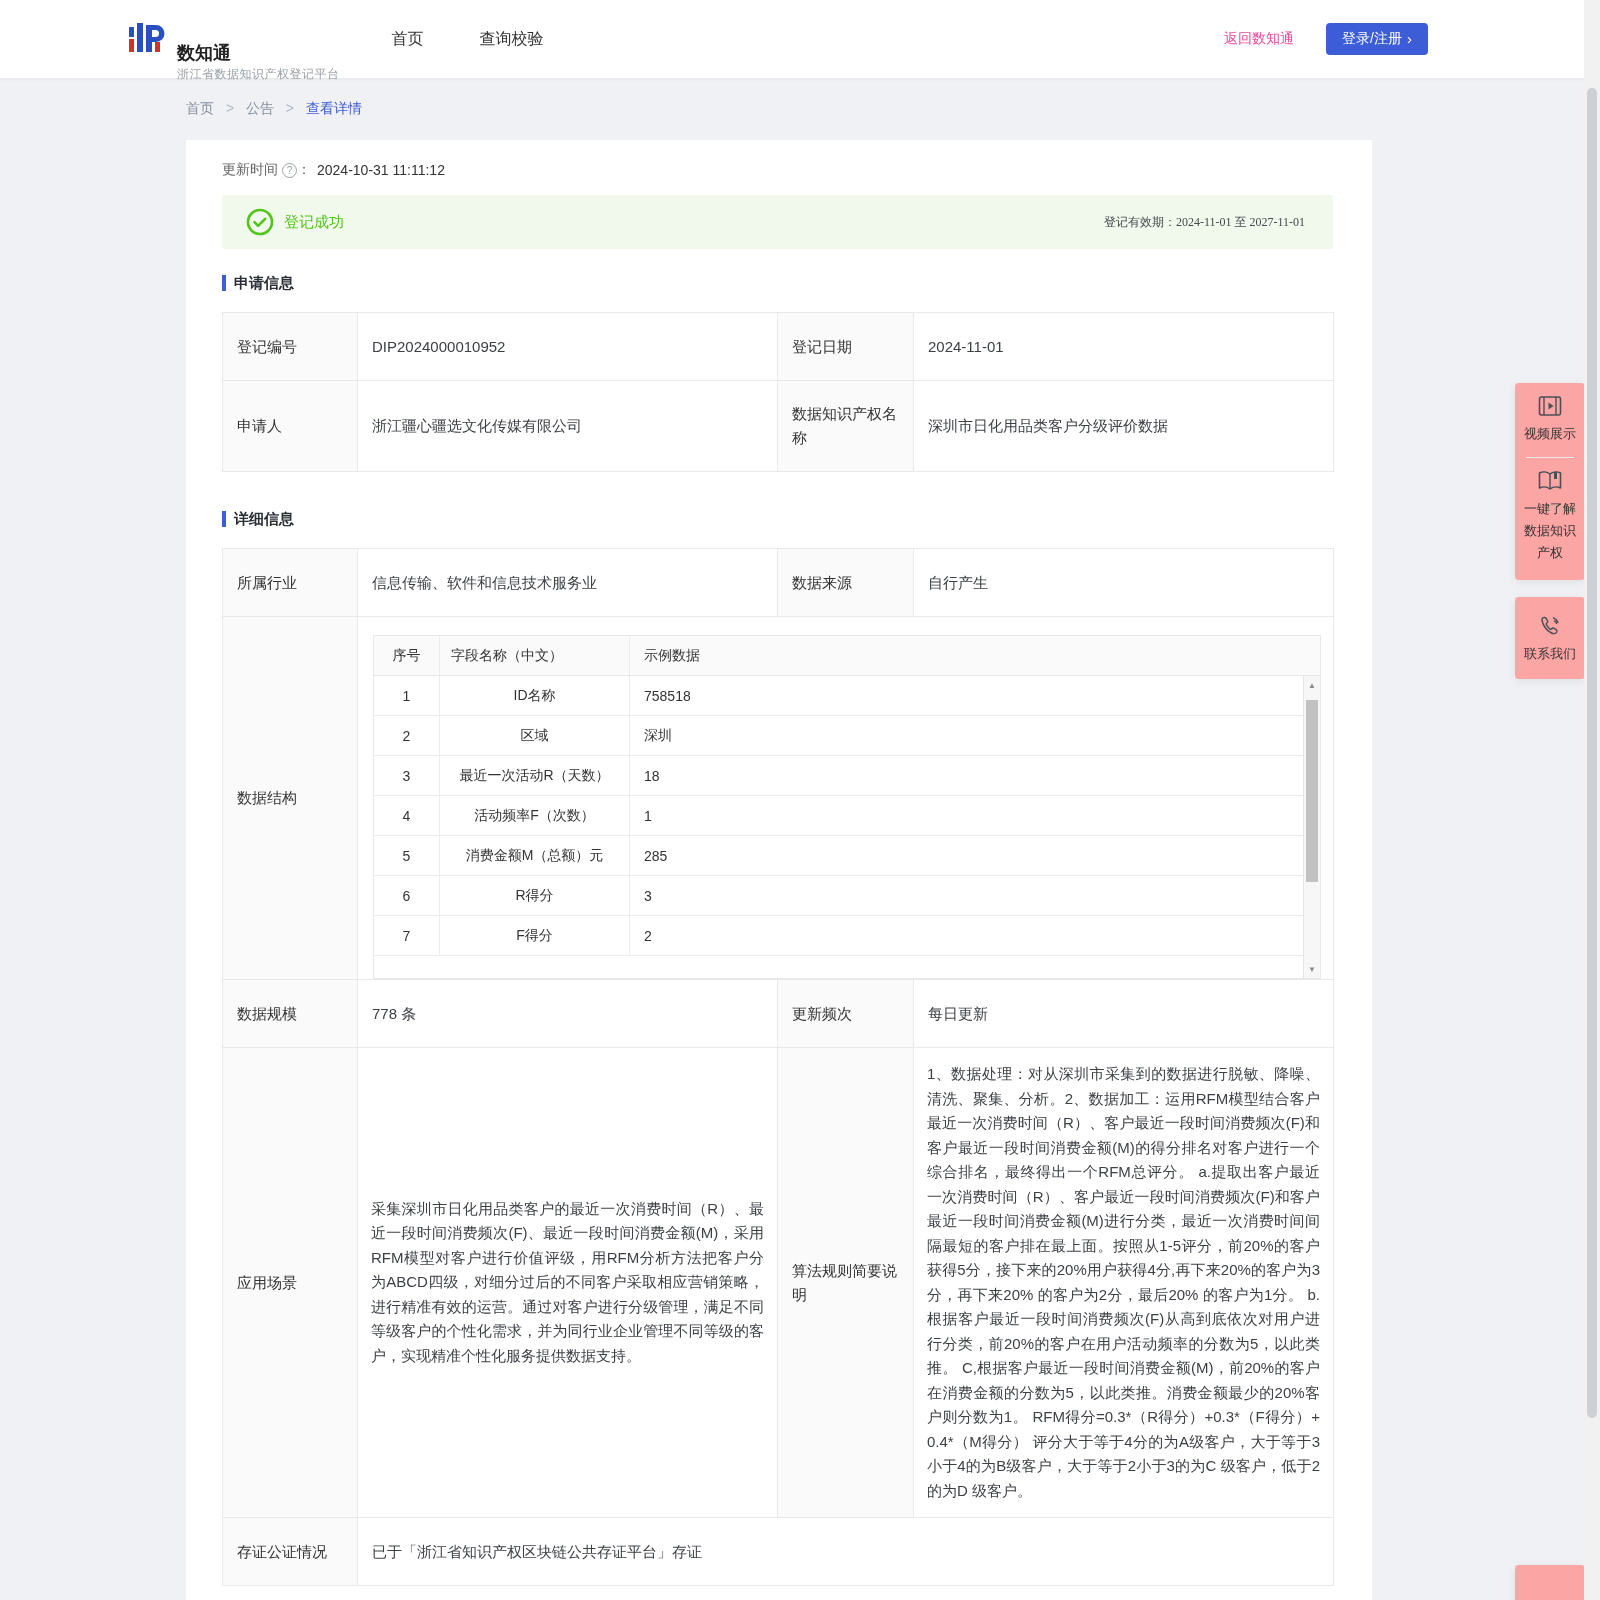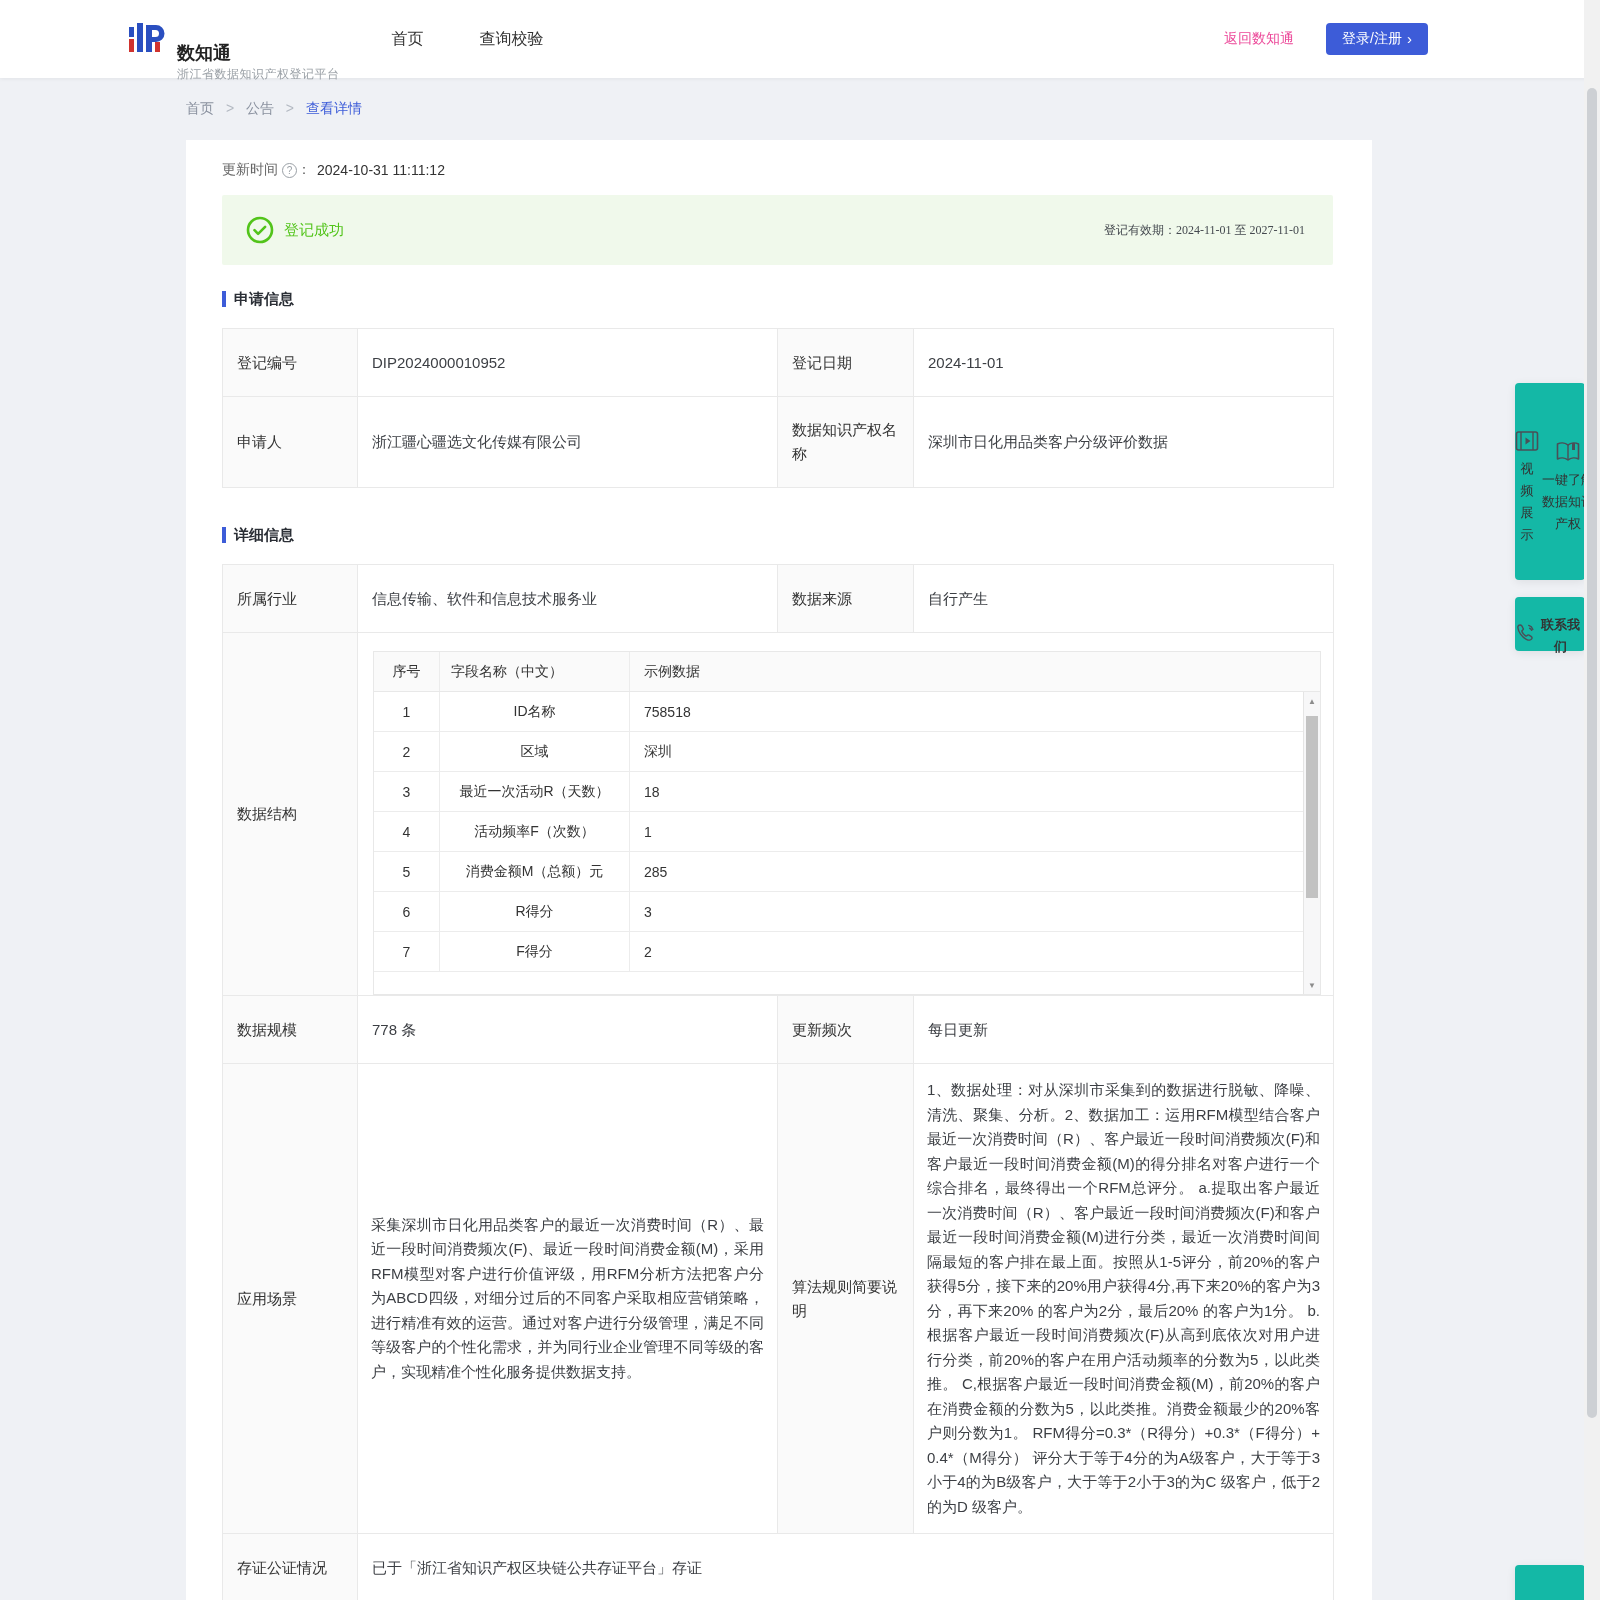--- a/index.html
+++ b/index.html
@@ -42,21 +42,21 @@
   .update-row { padding-top:18px; height:42px; display:flex; align-items:center; font-size:14px; }
   .update-label { color:#666; }
   .help-icon {
     display:inline-flex; width:15px; height:15px; border:1px solid #9aa0a6; border-radius:50%;
     color:#9aa0a6; font-size:10px; align-items:center; justify-content:center;
     margin-left:4px; cursor:pointer;
   }
   .update-colon { color:#666; margin-right:6px; }
   .update-value { color:#333; }
   .banner {
-    margin-top:13px; height:70px; background:#f0f9eb; border-radius:2px;
+    margin-top:13px; height:54px; background:#f0f9eb; border-radius:2px;
     display:flex; align-items:center; padding:0 28px 0 24px;
   }
   .banner-status { color:#52c41a; font-size:15px; margin-left:10px; }
   .banner-validity {
     margin-left:auto; font-family:"Liberation Serif","DejaVu Serif",serif;
     font-size:12px; color:#44494f;
   }
   .sec-head { display:flex; align-items:center; height:22px; }
   .sec-head .bar { width:4px; height:16px; background:#3d5cd8; margin-right:8px; }
   .sec-head .sec-title { font-size:15px; color:#2b2f36; font-weight:600; }
@@ -95,26 +95,26 @@
   .fake-scroll .arr {
     position:absolute; left:0; width:16px; height:14px; font-size:8px; color:#8c8c8c;
     display:flex; align-items:center; justify-content:center; cursor:pointer;
   }
   .fake-scroll .arr.up { top:2px; } .fake-scroll .arr.down { bottom:2px; }
   .fake-scroll .thumb {
     position:absolute; left:2px; top:24px; width:12px; height:182px; background:#c2c2c2; cursor:pointer;
   }
   
   .float-card {
-    position:absolute; width:70px; background:#14b8a6; border-radius:4px;
+    position:absolute; width:70px; background:#fca5a5; border-radius:4px;
     box-shadow:0 2px 10px rgba(0,0,0,.08); z-index:4;
-    display:flex; flex-direction:row; align-items:center; cursor:pointer;
+    display:flex; flex-direction:column; align-items:center; cursor:pointer;
   }
   .fc1 { left:1515px; top:383px; height:197px; padding-top:12px; }
-  .fc2 { left:1515px; top:597px; height:54px; padding-top:18px;font-weight:bold; }
+  .fc2 { left:1515px; top:597px; height:82px; padding-top:18px; }
   .fc3 { left:1515px; top:1565px; height:60px; }
   .float-label { font-size:13px; color:#333; line-height:22px; text-align:center; margin-top:6px; }
   .float-div { width:48px; height:1px; background:#e8e8e8; margin:12px 0; }
   .guide-label { width:58px; }
   
   .page-scroll { position:absolute; right:0; top:0; width:16px; height:1600px; background:#f1f1f1; z-index:6; }
   .page-scroll .pthumb { position:absolute; left:3px; top:88px; width:10px; height:1330px; background:#cdd0d4; border-radius:5px; cursor:pointer; }
   svg { display:block; }
 </style>
 </head>

